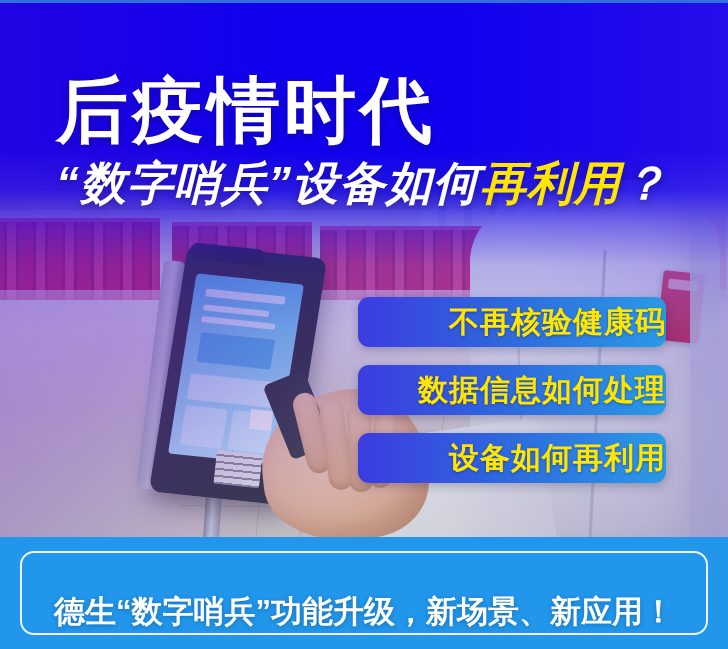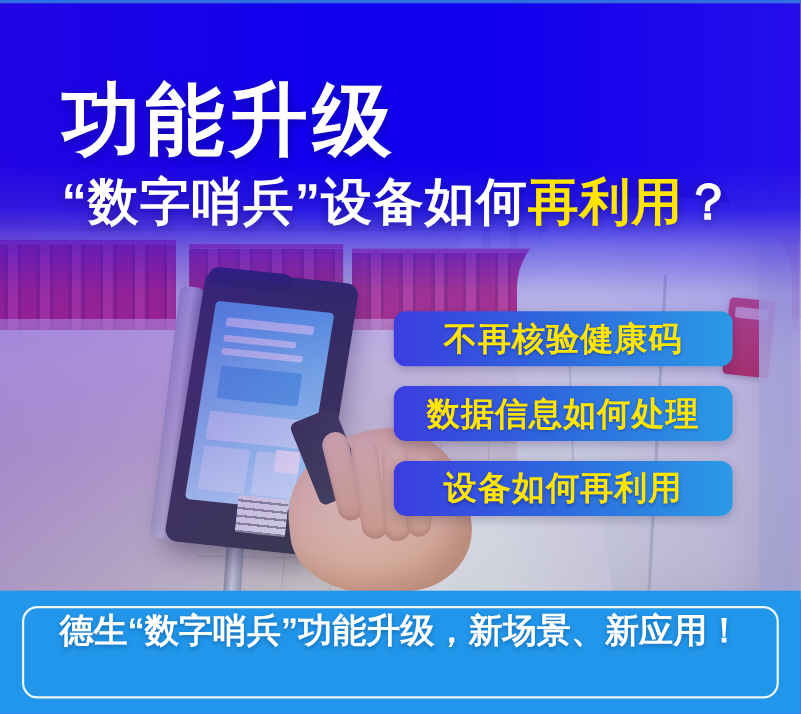--- a/index.html
+++ b/index.html
@@ -322,20 +322,21 @@
     text-shadow: 0 2px 10px rgba(0,0,30,.30);
   }
   .title-sub {
     margin-top: 10px;
     font-size: 46px;
     font-weight: 700;
     color: #ffffff;
     letter-spacing: 1px;
     line-height: 1.1;
     white-space: nowrap;
+    font-style: italic;
     text-shadow: 0 2px 10px rgba(0,0,40,.35);
   }
   .title-sub .hl {
     color: #ffe500;
   }
   .title-sub .qm {
     color: #ffffff;
   }
 
   
@@ -344,22 +345,23 @@
     left: 358px; top: 283px;
     width: 308px;
   }
   .pill {
     height: 50px;
     margin-bottom: 18px;
     border-radius: 11px;
     background: linear-gradient(90deg, #3c3ce0 0%, #2f63dd 42%, #2a9ae6 100%);
     display: flex;
     align-items: center;
-    justify-content: center;
+    justify-content: flex-end;
     box-shadow: 0 3px 10px rgba(0,0,40,.22);
+    margin-top: 14px;
   }
   .pill-label {
     font-size: 30px;
     font-weight: 700;
     color: #ffe500;
     letter-spacing: 1px;
     white-space: nowrap;
     text-shadow: 0 1px 3px rgba(0,0,60,.35);
   }
 
@@ -370,21 +372,21 @@
     width: 728px; height: 112px;
     background: #2196ea;
   }
   .banner-frame {
     position: absolute;
     left: 20px; top: 14px;
     right: 20px; bottom: 14px;
     border: 2px solid rgba(255,255,255,.92);
     border-radius: 14px;
     display: flex;
-    align-items: flex-start;
+    align-items: flex-end;
     justify-content: center;
   }
   .banner-text {
     font-size: 31px;
     font-weight: 700;
     color: #ffffff;
     letter-spacing: 0px;
     white-space: nowrap;
     text-shadow: 0 1px 4px rgba(0,40,90,.35);
   }
@@ -440,21 +442,21 @@
     <div class="finger f3"></div>
     <div class="finger f4"></div>
 
     <div class="duotone"></div>
     <div class="duotone-side"></div>
   </div>
 
   <div class="top-hairline"></div>
 
   <div class="headline">
-    <div class="title-main">功能升级</div>
+    <div class="title-main">后疫情时代</div>
     <div class="title-sub"><span>“数字哨兵”设备如何</span><span class="hl">再利用</span><span class="qm">？</span></div>
   </div>
 
   <div class="pill-stack">
     <div class="pill">
       <span class="pill-label">不再核验健康码</span>
     </div>
     <div class="pill">
       <span class="pill-label">数据信息如何处理</span>
     </div>

